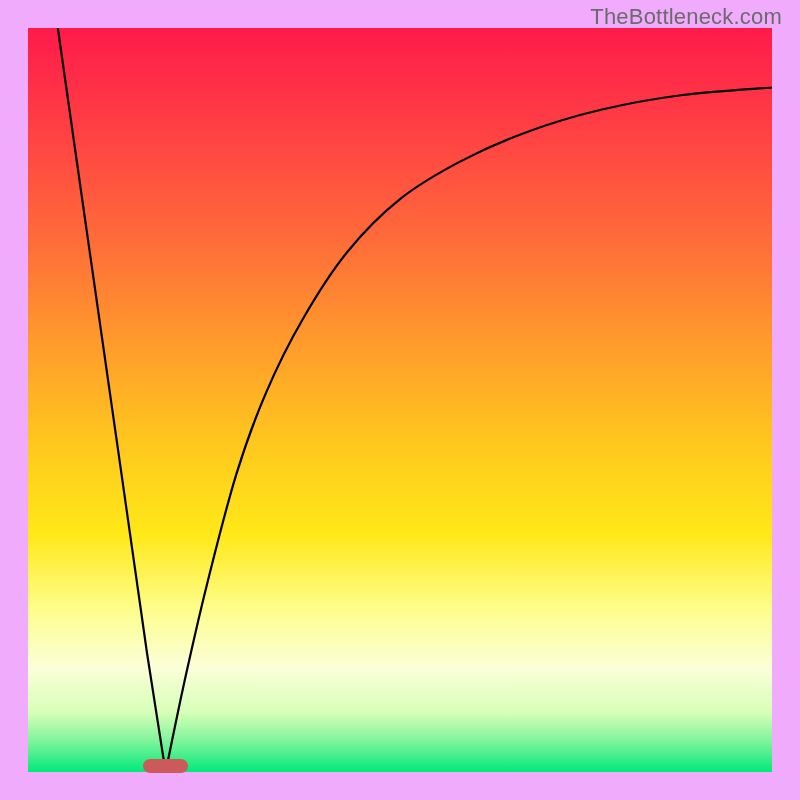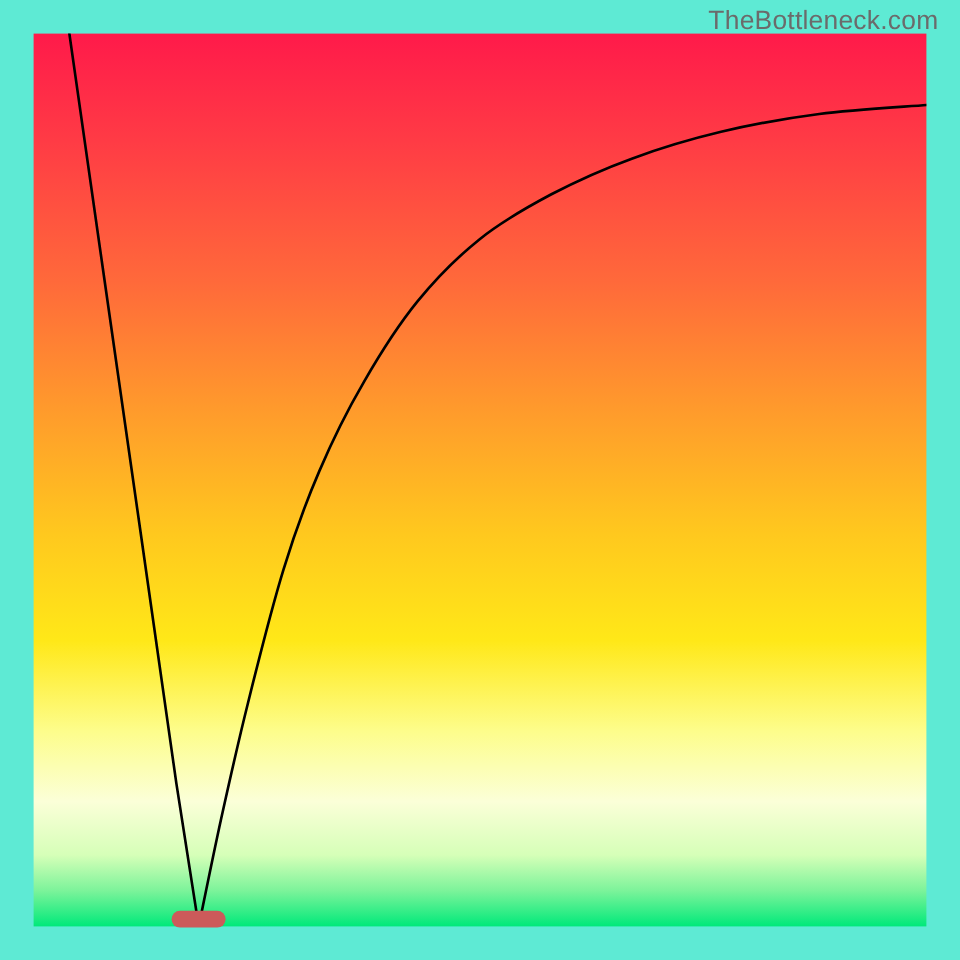--- a/index.html
+++ b/index.html
@@ -8,21 +8,21 @@
     width: 800px;
     height: 800px;
     overflow: hidden;
     background: #000;
     font-family: Arial, Helvetica, sans-serif;
   }
   .frame {
     position: relative;
     width: 800px;
     height: 800px;
-    background: #5eead4;
+    background: #f0abfc;
   }
   .plot {
     position: absolute;
     left: 28px;
     top: 28px;
     width: 744px;
     height: 744px;
     background: linear-gradient(to bottom,
       #ff1a4a 0%,
       #ff3b45 12%,

